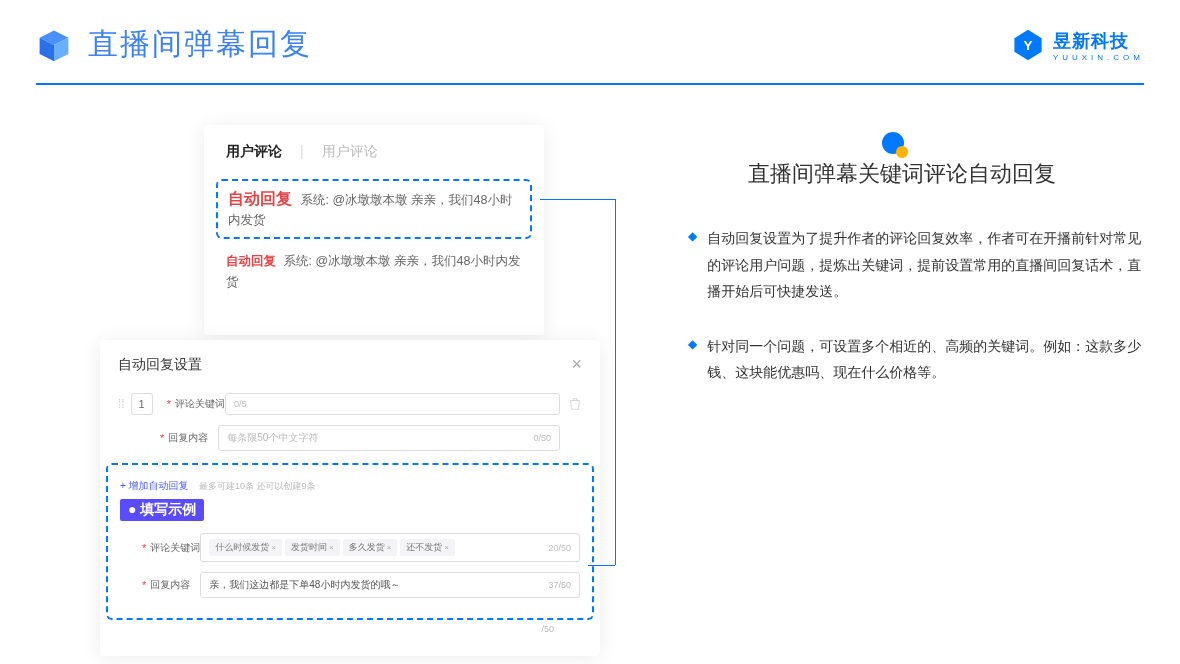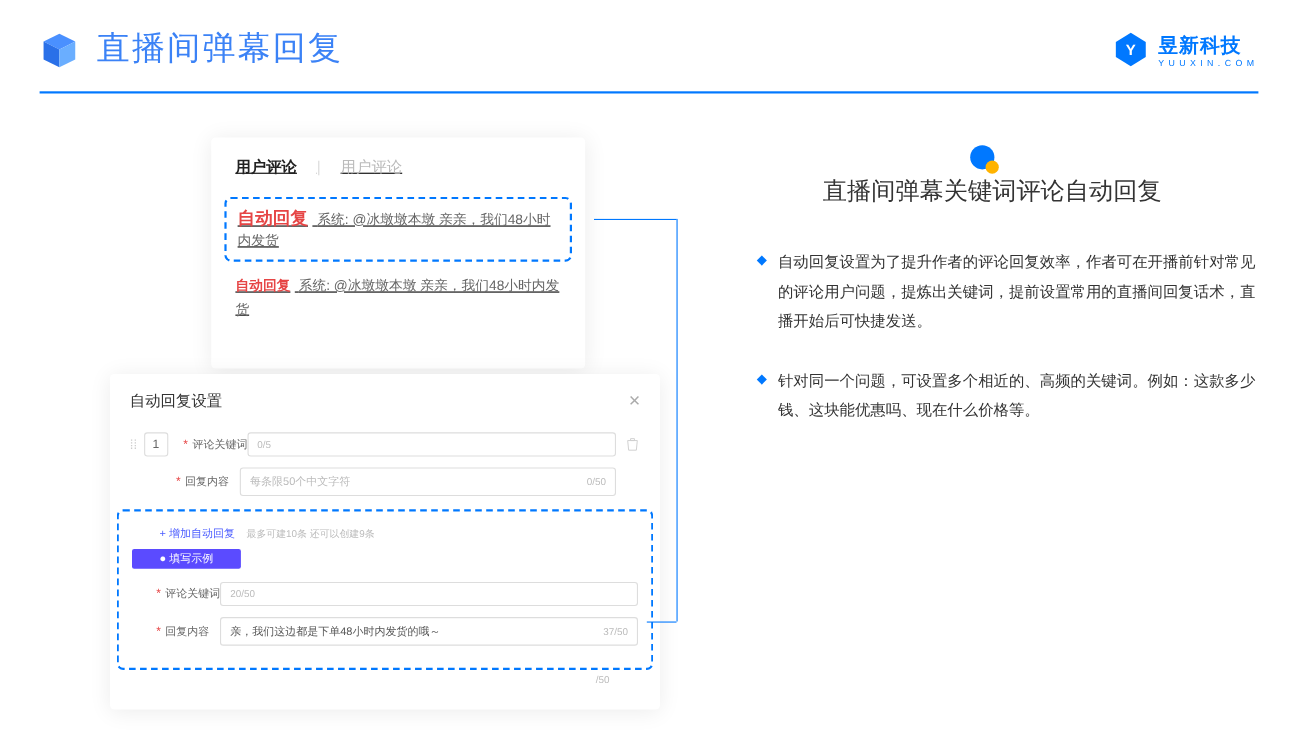--- a/index.html
+++ b/index.html
@@ -13,21 +13,21 @@
 .brand-name { font-size: 18px; font-weight: 700; color: #0078FF; letter-spacing: 1px; }
 .brand-sub { font-size: 8px; color: #0078FF; letter-spacing: 4px; }
 
 .hr { height: 2px; background: #0078FF; margin: 18px 36px 0; }
 
 .content { display: flex; padding: 40px 36px 0 100px; }
 
 .left { width: 500px; position: relative; }
 .card { background: #fff; box-shadow: 0 2px 20px rgba(0,0,0,0.08); border-radius: 4px; }
 
-.card-comments { width: 340px; height: 210px; padding: 18px 22px; position: absolute; left: 92px; top: 0; text-decoration: underline; }
+.card-comments { width: 340px; height: 210px; padding: 18px 22px; position: absolute; left: 104px; top: 0; }
 .tabs { display: flex; font-size: 14px; margin-bottom: 18px; }
 .tab-active { font-weight: 700; color: #222; margin-right: 18px; }
 .tab-divider { color: #ddd; margin-right: 18px; }
 .tab-inactive { color: #bbb; }
 .highlighted { border: 2px dashed #0078FF; border-radius: 6px; padding: 8px 10px; margin: 0 -10px 12px; }
 .comment-line { font-size: 12.5px; color: #666; line-height: 1.7; margin-bottom: 6px; }
 .tag-auto { color: #E64545; font-weight: 700; margin-right: 4px; }
 
 .card-settings { width: 500px; position: absolute; left: 0; top: 215px; padding: 14px 18px 22px; }
 .settings-head { display: flex; justify-content: space-between; align-items: center; margin-bottom: 18px; }
@@ -36,23 +36,23 @@
 .row { display: flex; align-items: center; font-size: 11px; margin-bottom: 10px; }
 .row-num { width: 22px; height: 22px; border: 1px solid #ddd; border-radius: 3px; text-align: center; line-height: 20px; font-size: 11px; color: #666; margin-right: 14px; }
 .req { color: #E64545; margin-right: 4px; }
 .label { color: #666; width: 50px; font-size: 10px; }
 .input-box { flex: 1; border: 1px solid #ddd; border-radius: 3px; padding: 5px 8px; font-size: 10px; color: #bbb; display: flex; justify-content: space-between; align-items: center; }
 .input-box .val { color: #555; }
 .counter { color: #bbb; font-size: 9px; }
 .trash { width: 14px; height: 14px; margin-left: 8px; opacity: 0.4; }
 
 .example-box { border: 2px dashed #0078FF; border-radius: 6px; padding: 10px 12px; margin: 12px -12px 0; }
-.add-link { color: #4B5CFF; font-size: 10px; margin-right: 6px; margin-left: 25px; }
+.add-link { color: #4B5CFF; font-size: 10px; margin-right: 6px; }
 .add-sub { color: #bbb; font-size: 9px; }
-.ex-badge { background: #5B4BFF; color: #fff; font-size: 10px; padding: 2px 25px; border-radius: 2px; display: inline-block; margin: 6px 0; }
+.ex-badge { background: #5B4BFF; color: #fff; font-size: 14px; padding: 2px 8px; border-radius: 2px; display: inline-block; margin: 6px 0; font-weight: bold; }
 .tag-chip { display: inline-block; background: #f4f4f6; color: #777; font-size: 9px; padding: 2px 6px; border-radius: 2px; margin-right: 3px; }
 .tag-chip .x { color: #aaa; margin-left: 2px; font-size: 8px; }
 
 .connector { position: absolute; border: 1.5px solid #0078FF; pointer-events: none; }
 
 .right { flex: 1; padding-left: 60px; padding-top: 6px; }
 .section-head { display: flex; align-items: center; margin-bottom: 36px; flex-direction: column; }
 .dot-icon { width: 28px; height: 28px; margin-right: 14px; position: relative; }
 .section-title { font-size: 22px; color: #333; }
 .bullet { display: flex; font-size: 14px; color: #333; line-height: 1.9; margin-bottom: 28px; padding-left: 28px; }
@@ -131,20 +131,21 @@
       <div class="example-box">
         <span class="add-link">+ 增加自动回复</span>
         <span class="add-sub">最多可建10条 还可以创建9条</span>
         <br>
         <span class="ex-badge">● 填写示例</span>
         <div class="row" style="margin-top:6px;">
           <span style="width:22px;"></span>
           <span class="req">*</span>
           <span class="label">评论关键词</span>
           <div class="input-box" style="color:#555;">
+            <span id="ex-tags"><span class="tag-chip">什么时候发货<span class="x">×</span></span><span class="tag-chip">发货时间<span class="x">×</span></span><span class="tag-chip">多久发货<span class="x">×</span></span><span class="tag-chip">还不发货<span class="x">×</span></span></span>
             <span class="counter">20/50</span>
           </div>
         </div>
         <div class="row">
           <span style="width:22px;"></span>
           <span class="req">*</span>
           <span class="label">回复内容</span>
           <div class="input-box">
             <span class="val">亲，我们这边都是下单48小时内发货的哦～</span>
             <span class="counter">37/50</span>

